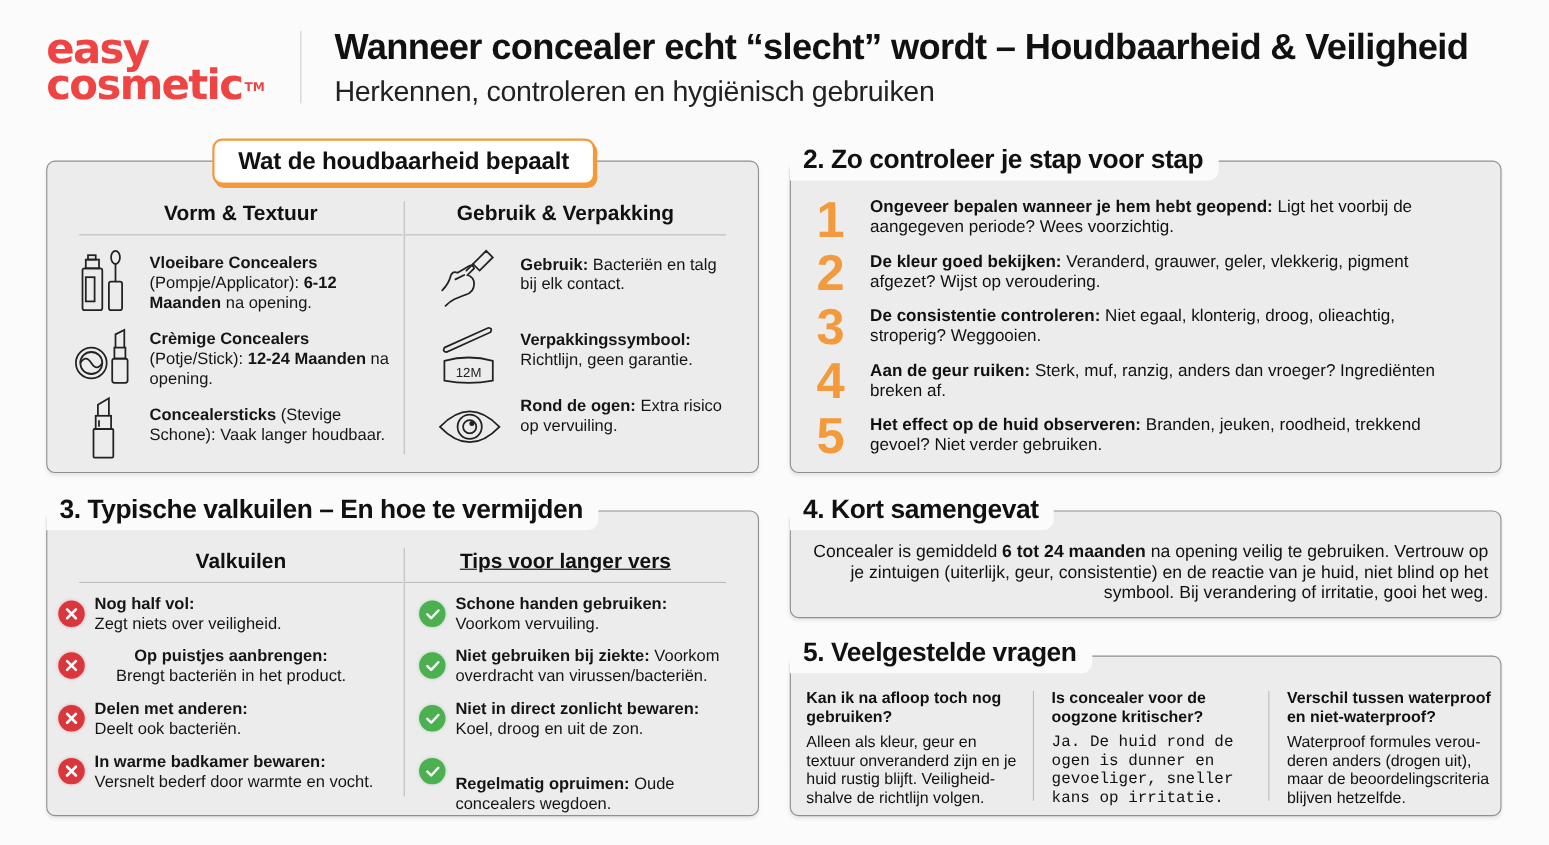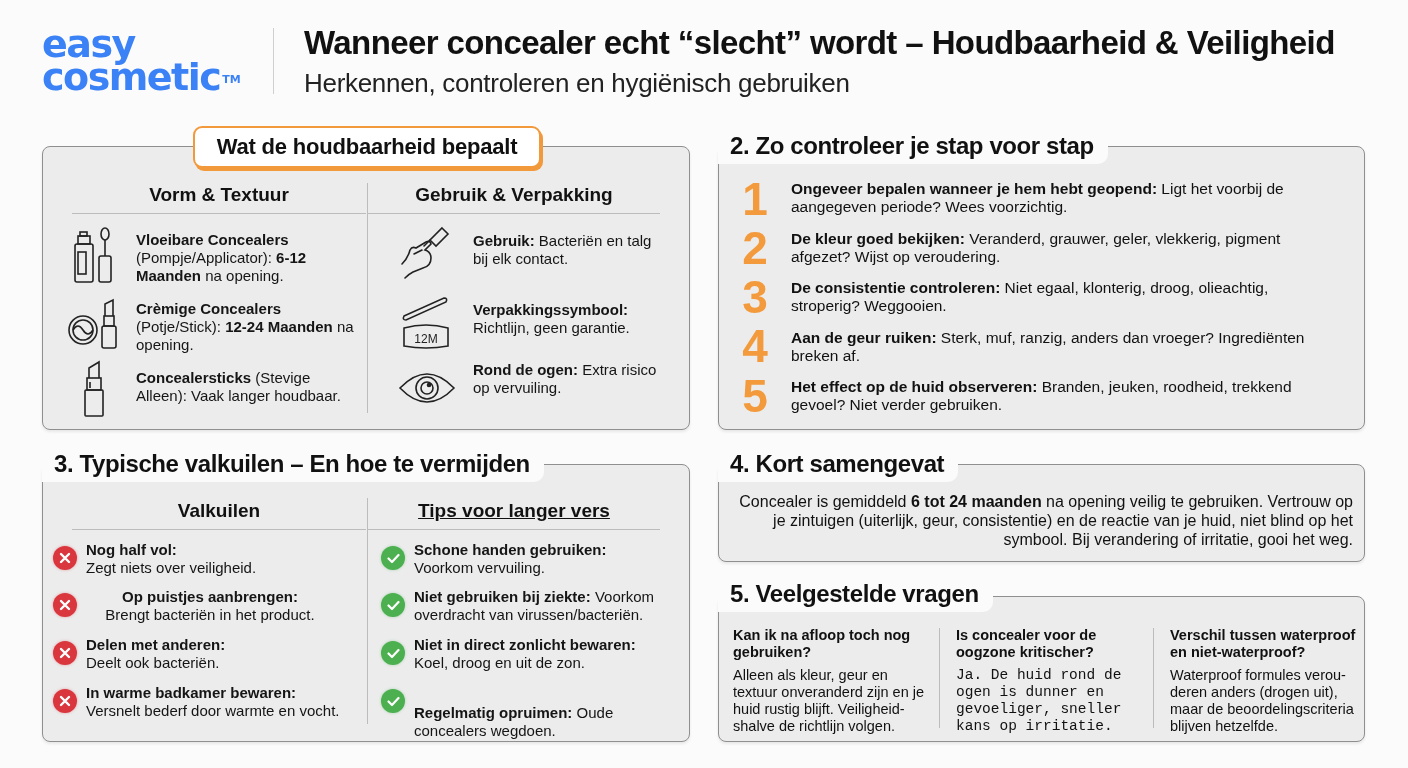--- a/index.html
+++ b/index.html
@@ -7,21 +7,21 @@
   body {
     background: #fbfbfb;
     font-family: "Liberation Sans", "DejaVu Sans", sans-serif;
     color: #111;
     position: relative;
   }
   
   .logo {
     position: absolute; left: 42px; top: 28px;
     font-family: "DejaVu Sans", sans-serif; font-weight: bold;
-    font-size: 38px; line-height: 33px; letter-spacing: -1.5px; color: #3b82f6;
+    font-size: 38px; line-height: 33px; letter-spacing: -1.5px; color: #ef4444;
   }
   .logo .tm { font-size: 11px; letter-spacing: 0; vertical-align: top; position: relative; top: 2px; margin-left: 2px; }
   .header-divider { position: absolute; left: 273px; top: 28px; width: 1px; height: 66px; background: #cfcfcf; }
   .title {
     position: absolute; left: 304px; top: 24px;
     font-size: 33px; font-weight: bold; letter-spacing: -0.6px; white-space: nowrap;
     font-family: "Liberation Sans", sans-serif;
   }
   .subtitle {
     position: absolute; left: 304px; top: 68px;
@@ -114,21 +114,21 @@
     <line x1="8" y1="22" x2="8" y2="28"></line>
 </svg>
 
 <div class="item" style="left:136px; top:231px; width:220px;">
   <b>Vloeibare Concealers</b><span> (Pompje/Applicator): </span><b>6-12 Maanden</b><span> na opening.</span>
 </div>
 <div class="item" style="left:136px; top:300px; width:220px;">
   <b>Crèmige Concealers</b><span> (Potje/Stick): </span><b>12-24 Maanden</b><span> na opening.</span>
 </div>
 <div class="item" style="left:136px; top:369px; width:225px;">
-  <b>Concealersticks</b><span> (Stevige Alleen): Vaak langer houdbaar.</span>
+  <b>Concealersticks</b><span> (Stevige Schone): Vaak langer houdbaar.</span>
 </div>
 
 <svg class="icon" style="left:398px; top:224px;" width="58" height="56" viewBox="0 0 58 56" fill="none" stroke="#222" stroke-width="1.6" stroke-linecap="round">
   <path d="M44 4 l6 6 l-12 12 l-6 -6 z"></path>
     <line x1="32" y1="16" x2="26" y2="22"></line>
   <path d="M4 40 q6 -6 8 -14 q2 -4 6 -2 l10 -6 q4 -2 5 2 l-6 6 q6 2 6 8 q0 8 -8 10 l-10 4 q-4 2 -8 6"></path>
   <path d="M16 30 l8 -4"></path>
 </svg>
 <svg class="icon" style="left:400px; top:294px;" width="52" height="56" viewBox="0 0 52 56" fill="none" stroke="#222" stroke-width="1.6">
   <path d="M4 22 l40 -18 q4 0 2 4 l-40 18 q-4 0 -2 -4 z"></path>

